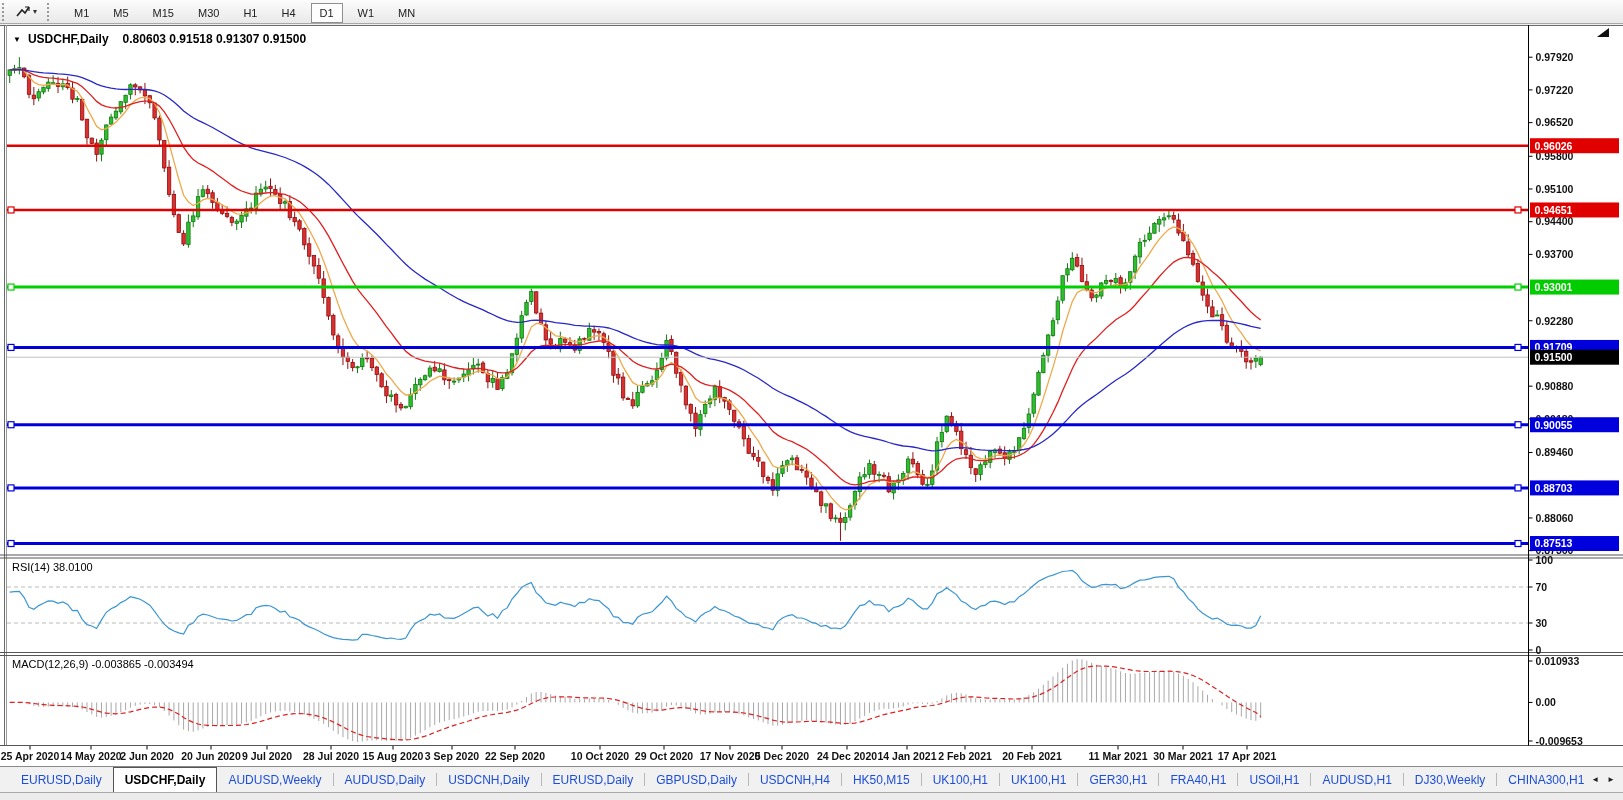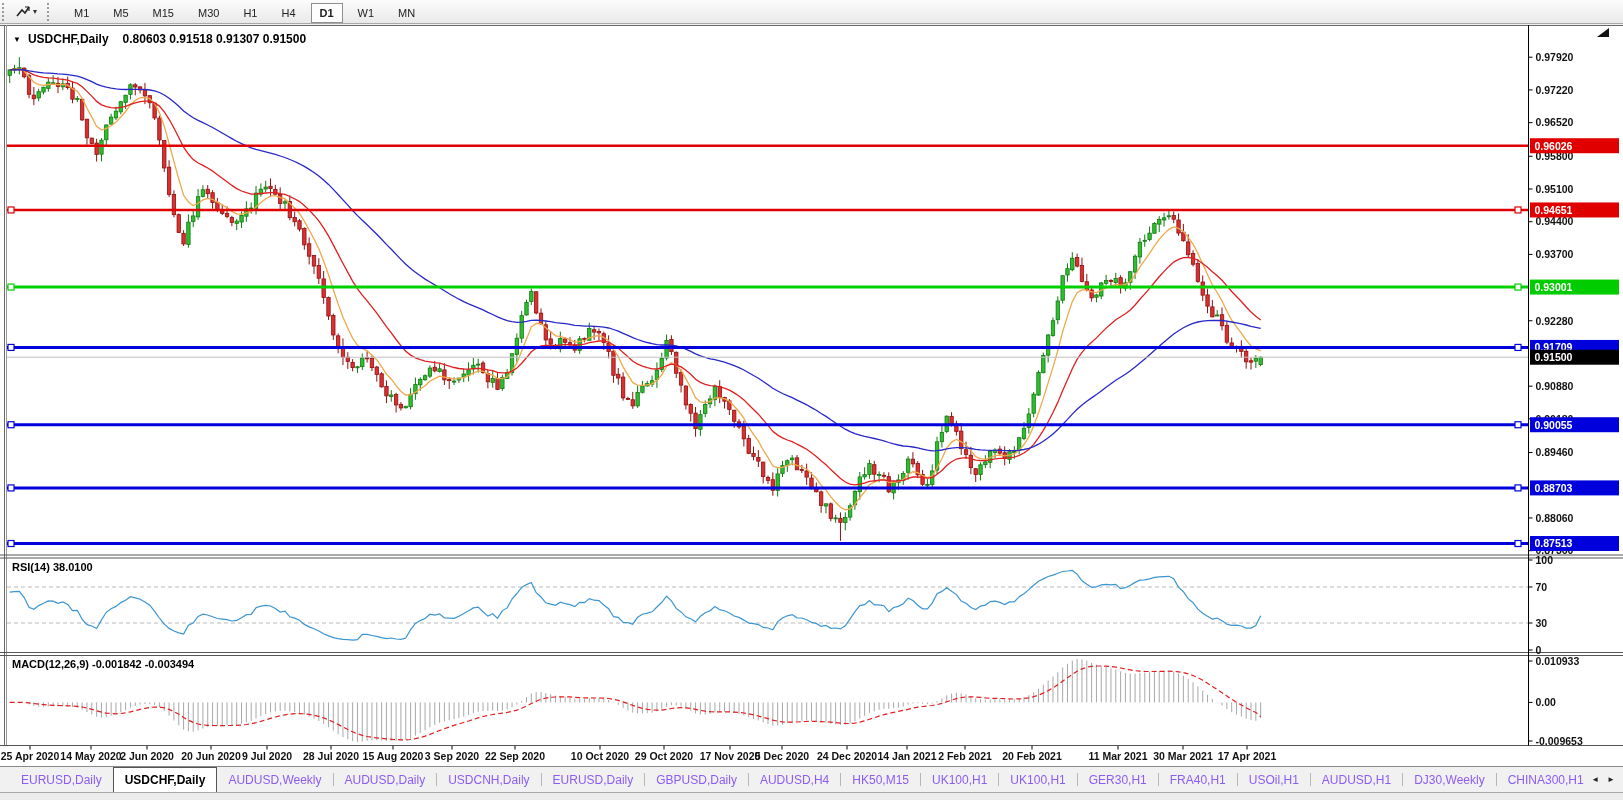--- a/index.html
+++ b/index.html
@@ -15,35 +15,35 @@
   .toolbar{position:absolute;left:0;top:0;width:1623px;height:24px;z-index:3;
     background:linear-gradient(#fcfcfc,#e9e9e9);border-bottom:1px solid #a8a8a8;
     display:flex;align-items:center;box-sizing:border-box;}
   .edge-grip{width:4px;height:18px;border-left:2px dotted #9a9a9a;margin-left:2px;}
   .tool-icon{width:18px;height:16px;margin-left:6px;display:flex;align-items:center;justify-content:center;}
   .caret{font-size:8px;color:#333;margin:0 4px 0 1px;cursor:default;}
   .grip2{width:5px;height:18px;border-left:2px dotted #9a9a9a;margin:0 8px 0 6px;}
   .tf-wrap{display:flex;align-items:flex-end;height:100%;}
   .tf-btn{background:transparent;border:1px solid transparent;font-family:"Liberation Sans",sans-serif;
     font-size:11px;color:#222;padding:3px 8px;margin:0 3px;cursor:default;}
-  .tf-btn.active{background:#fdfdfd;border:1px solid #8f8f8f;font-weight:bold;}
+  .tf-btn.active{background:#fdfdfd;border:1px solid #8f8f8f;}
 
   
   .chart-header{position:absolute;left:13px;top:32px;z-index:2;display:flex;align-items:center;
     font-size:12px;font-weight:700;color:#000;}
   .hdr-caret{font-size:8px;margin-right:7px;color:#000;}
   .hdr-sym{margin-right:14px;}
-  .panel-label{position:absolute;left:12px;z-index:2;font-size:11px;font-weight:700;color:#000;}
+  .panel-label{position:absolute;left:12px;z-index:2;font-size:11px;font-weight:400;color:#000;}
 
   
   .tabbar{position:absolute;left:0;top:766px;width:1623px;height:26px;z-index:3;
     background:#f1f1f1;border-top:1px solid #8a8a8a;display:flex;align-items:stretch;
     box-sizing:border-box;padding-left:10px;overflow:hidden;}
   .tabs{display:flex;align-items:stretch;}
-  .tab{font-size:12px;color:#8b5cf6;padding:0 11px;display:flex;align-items:center;white-space:nowrap;cursor:default;}
+  .tab{font-size:12px;color:#1d4ed8;padding:0 11px;display:flex;align-items:center;white-space:nowrap;cursor:default;}
   .tab.active{background:#fff;border:1px solid #555;border-bottom:none;font-weight:700;color:#000;}
   .tab-div{width:1px;height:13px;background:#b8b8b8;align-self:center;}
   .tab-scroll{position:absolute;right:2px;top:767px;height:24px;display:flex;align-items:center;z-index:4;
     background:#f1f1f1;padding:0 2px;}
   .tab-scroll span{font-size:8px;color:#222;padding:3px 4px;cursor:default;}
 
   .statusbar{position:absolute;left:0;top:792px;width:1623px;height:8px;background:#ececec;
     border-top:1px solid #a8a8a8;box-sizing:border-box;z-index:3;}
 </style>
 </head>
@@ -1024,37 +1024,37 @@
     </g>
   </svg>
 
 <div class="chart-header">
   <span class="hdr-caret">▼</span>
   <span class="hdr-sym">USDCHF,Daily</span>
   <span>0.80603 0.91518 0.91307 0.91500</span>
 </div>
 
 <div class="panel-label" style="top:561px">RSI(14) 38.0100</div>
-<div class="panel-label" style="top:658px">MACD(12,26,9) -0.001842 -0.003494</div>
+<div class="panel-label" style="top:658px">MACD(12,26,9) -0.003865 -0.003494</div>
 
 <div class="tabbar">
   <div class="tabs">
       <div class="tab">EURUSD,Daily</div>
       <div class="tab active">USDCHF,Daily</div>
       <div class="tab">AUDUSD,Weekly</div>
       <span class="tab-div"></span>
       <div class="tab">AUDUSD,Daily</div>
       <span class="tab-div"></span>
       <div class="tab">USDCNH,Daily</div>
       <span class="tab-div"></span>
       <div class="tab">EURUSD,Daily</div>
       <span class="tab-div"></span>
       <div class="tab">GBPUSD,Daily</div>
       <span class="tab-div"></span>
-      <div class="tab">AUDUSD,H4</div>
+      <div class="tab">USDCNH,H4</div>
       <span class="tab-div"></span>
       <div class="tab">HK50,M15</div>
       <span class="tab-div"></span>
       <div class="tab">UK100,H1</div>
       <span class="tab-div"></span>
       <div class="tab">UK100,H1</div>
       <span class="tab-div"></span>
       <div class="tab">GER30,H1</div>
       <span class="tab-div"></span>
       <div class="tab">FRA40,H1</div>

